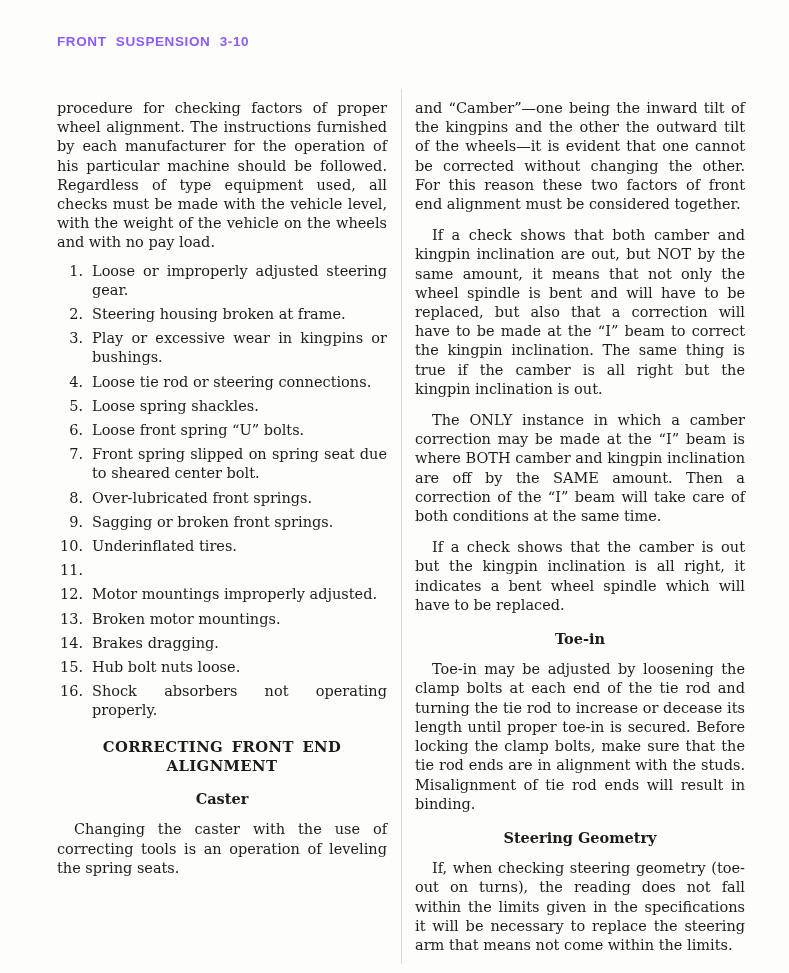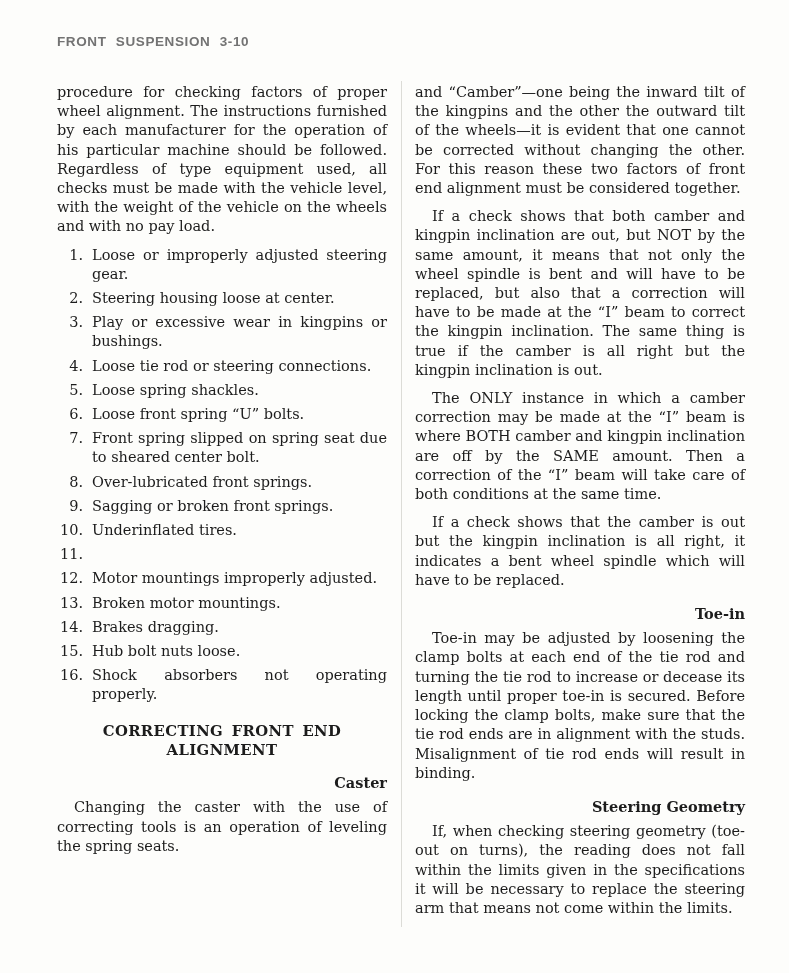--- a/index.html
+++ b/index.html
@@ -18,22 +18,22 @@
     color: #1c1c1c;
     font-family: "DejaVu Serif", "Liberation Serif", serif;
     overflow: hidden;
   }
   .page-header {
     font-family: "Liberation Sans", "DejaVu Sans", sans-serif;
     font-weight: bold;
     font-size: 13.5px;
     letter-spacing: 0.6px;
     word-spacing: 5px;
-    color: #737373;
-    margin: 0 0 30px 0;
+    color: #8b5cf6;
+    margin: 0 0 38px 0;
   }
   .columns {
     display: flex;
     align-items: stretch;
   }
   .col {
     width: 330px;
     font-size: 14.5px;
     line-height: 19.2px;
     text-align: justify;
@@ -44,21 +44,21 @@
   }
   .col-divider {
     position: absolute;
     left: 50%;
     top: 2px;
     bottom: 0;
     width: 1px;
     background: #dcdcd7;
   }
   p.body-par {
-    margin: 4px 0 9px 0;
+    margin: 12px 0 9px 0;
   }
   p.body-par.indent {
     text-indent: 17px;
   }
   .checklist {
     margin: 7px 0 12px 0;
   }
   .check-item {
     display: flex;
     margin: 0 0 5px 0;
@@ -78,21 +78,21 @@
     font-weight: bold;
     letter-spacing: 0.4px;
     word-spacing: 3px;
     margin: 16px 0 8px 0;
     text-align: center;
   }
   h3.sub-heading {
     font-size: 14.5px;
     font-weight: bold;
     margin: 14px 0 6px 0;
-    text-align: right;
+    text-align: center;
   }
 </style>
 </head>
 <body>
 
 <div class="page">
 
   <div class="page-header">FRONT SUSPENSION 3-10</div>
 
   <div class="columns">
@@ -100,21 +100,21 @@
     <div class="col">
       <p class="body-par">procedure for checking factors of proper wheel alignment. The instructions furnished by each manufacturer for the operation of his particular machine should be followed. Regardless of type equipment used, all checks must be made with the vehicle level, with the weight of the vehicle on the wheels and with no pay load.</p>
 
       <div class="checklist">
         <div class="check-item">
           <span class="num">1.</span>
           <span class="txt">Loose or improperly adjusted steering gear.</span>
         </div>
         <div class="check-item">
           <span class="num">2.</span>
-          <span class="txt">Steering housing loose at center.</span>
+          <span class="txt">Steering housing broken at frame.</span>
         </div>
         <div class="check-item">
           <span class="num">3.</span>
           <span class="txt">Play or excessive wear in kingpins or bushings.</span>
         </div>
         <div class="check-item">
           <span class="num">4.</span>
           <span class="txt">Loose tie rod or steering connections.</span>
         </div>
         <div class="check-item">

